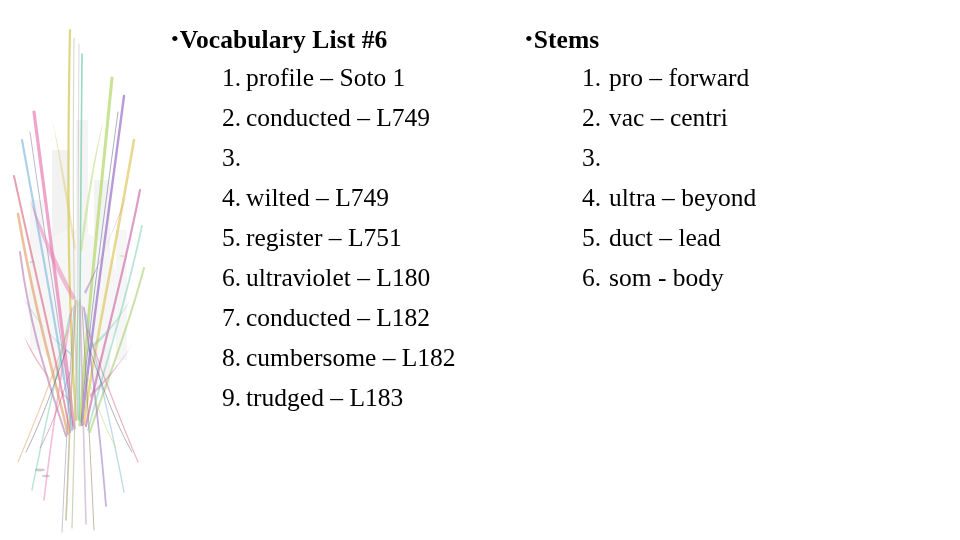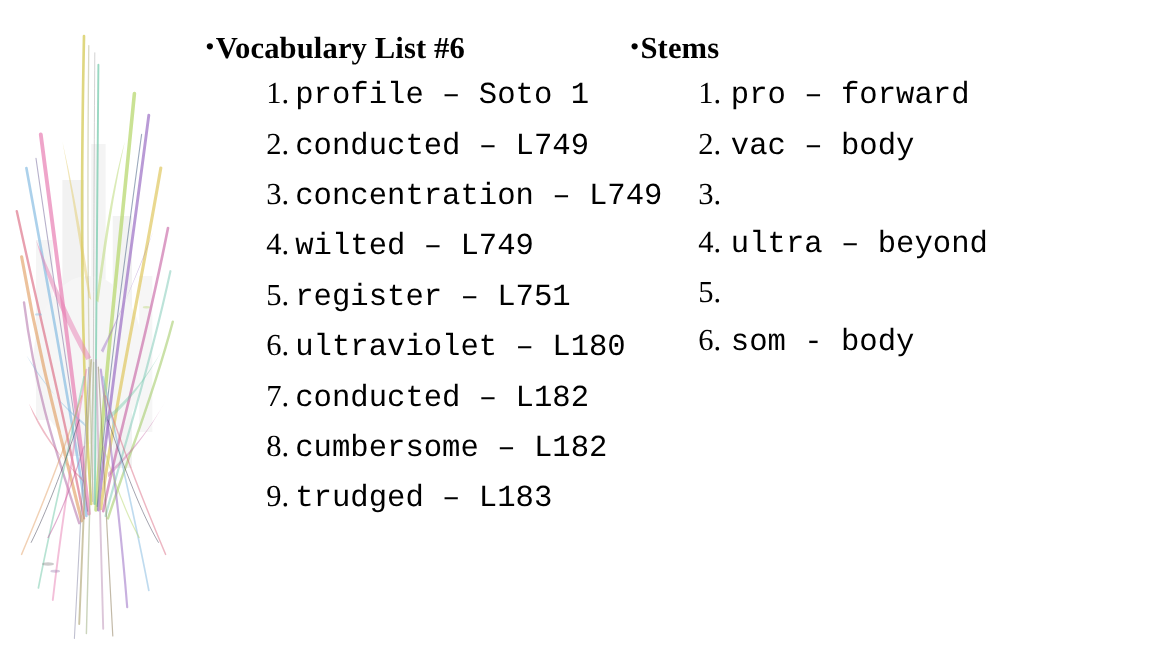--- a/index.html
+++ b/index.html
@@ -73,21 +73,21 @@
     line-height: 40px;
     white-space: nowrap;
   }
   .num {
     display: inline-block;
     text-align: right;
     flex: none;
   }
   #col-vocab .num { width: 46px; padding-right: 5px; }
   #col-stems .num { width: 40px; padding-right: 8px; }
-  .item-text { flex: none; font-family: Liberation Mono, monospace; }
+  .item-text { flex: none; }
 
   
   #vocab-head { position: absolute; left: 6px;  top: 21px; }
   #vocab-list { position: absolute; left: 30px; top: 58px; }
   #stems-head { position: absolute; left: 4px;  top: 21px; }
   #stems-list { position: absolute; left: 40px; top: 58px; }
 </style>
 </head>
 <body>
 
@@ -174,21 +174,20 @@
       <li>
         <span class="num">1.</span>
         <span class="item-text">profile – Soto 1</span>
       </li>
       <li>
         <span class="num">2.</span>
         <span class="item-text">conducted – L749</span>
       </li>
       <li>
         <span class="num">3.</span>
-        <span class="item-text">concentration – L749</span>
       </li>
       <li>
         <span class="num">4.</span>
         <span class="item-text">wilted – L749</span>
       </li>
       <li>
         <span class="num">5.</span>
         <span class="item-text">register – L751</span>
       </li>
       <li>
@@ -217,31 +216,32 @@
       <span class="bullet-label">Stems</span>
     </div>
 
     <ol class="num-list" id="stems-list">
       <li>
         <span class="num">1.</span>
         <span class="item-text">pro – forward</span>
       </li>
       <li>
         <span class="num">2.</span>
-        <span class="item-text">vac – body</span>
+        <span class="item-text">vac – centri</span>
       </li>
       <li>
         <span class="num">3.</span>
       </li>
       <li>
         <span class="num">4.</span>
         <span class="item-text">ultra – beyond</span>
       </li>
       <li>
         <span class="num">5.</span>
+        <span class="item-text">duct – lead</span>
       </li>
       <li>
         <span class="num">6.</span>
         <span class="item-text">som - body</span>
       </li>
     </ol>
   </div>
 
 </div>
 

